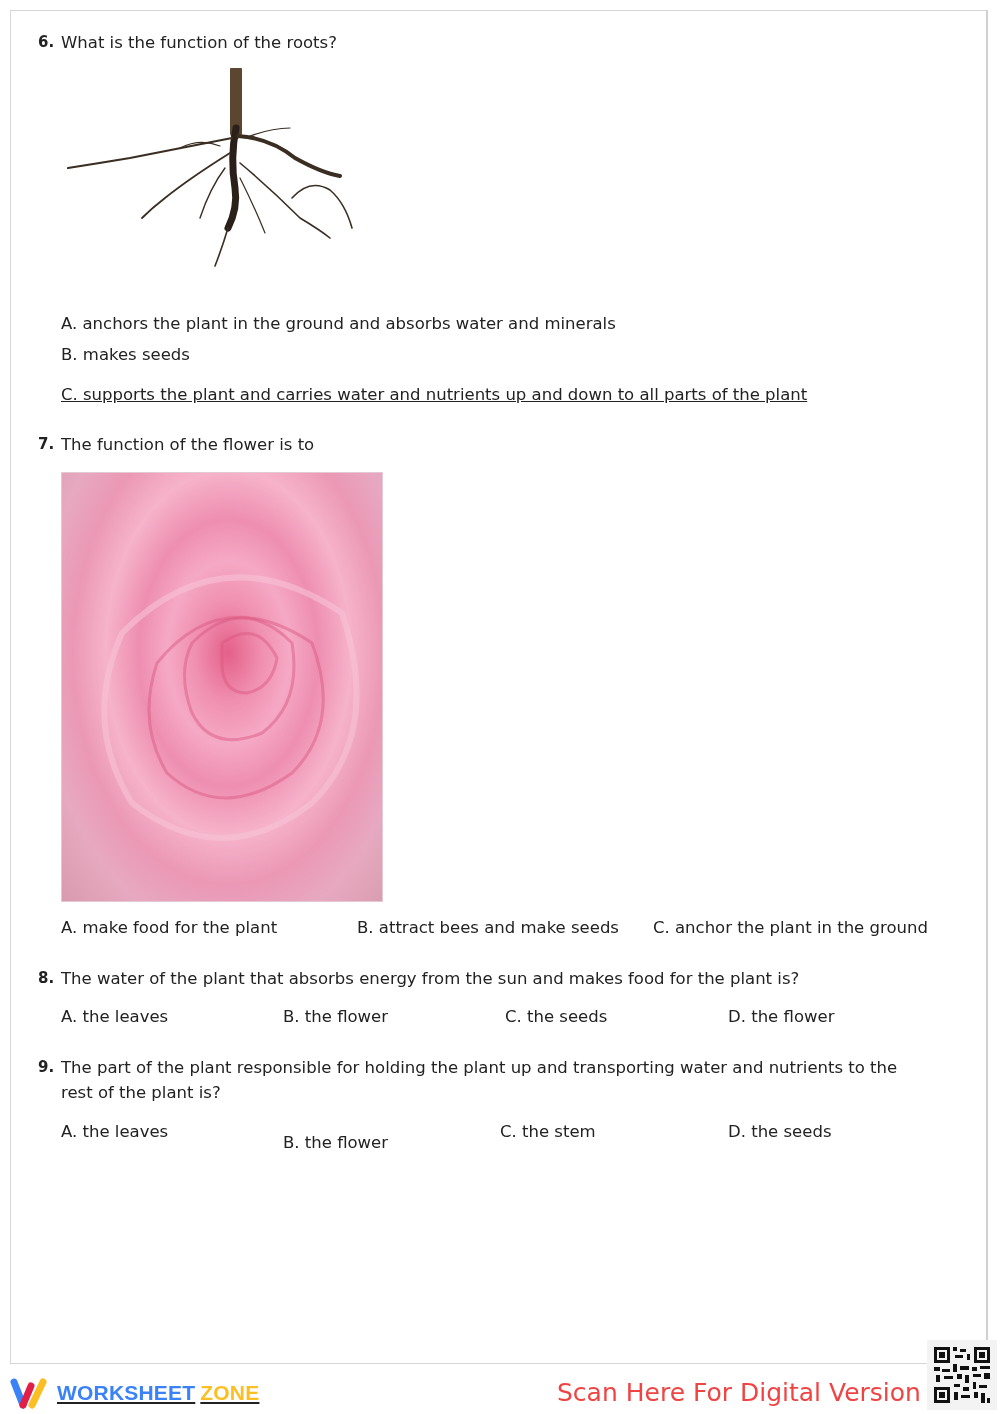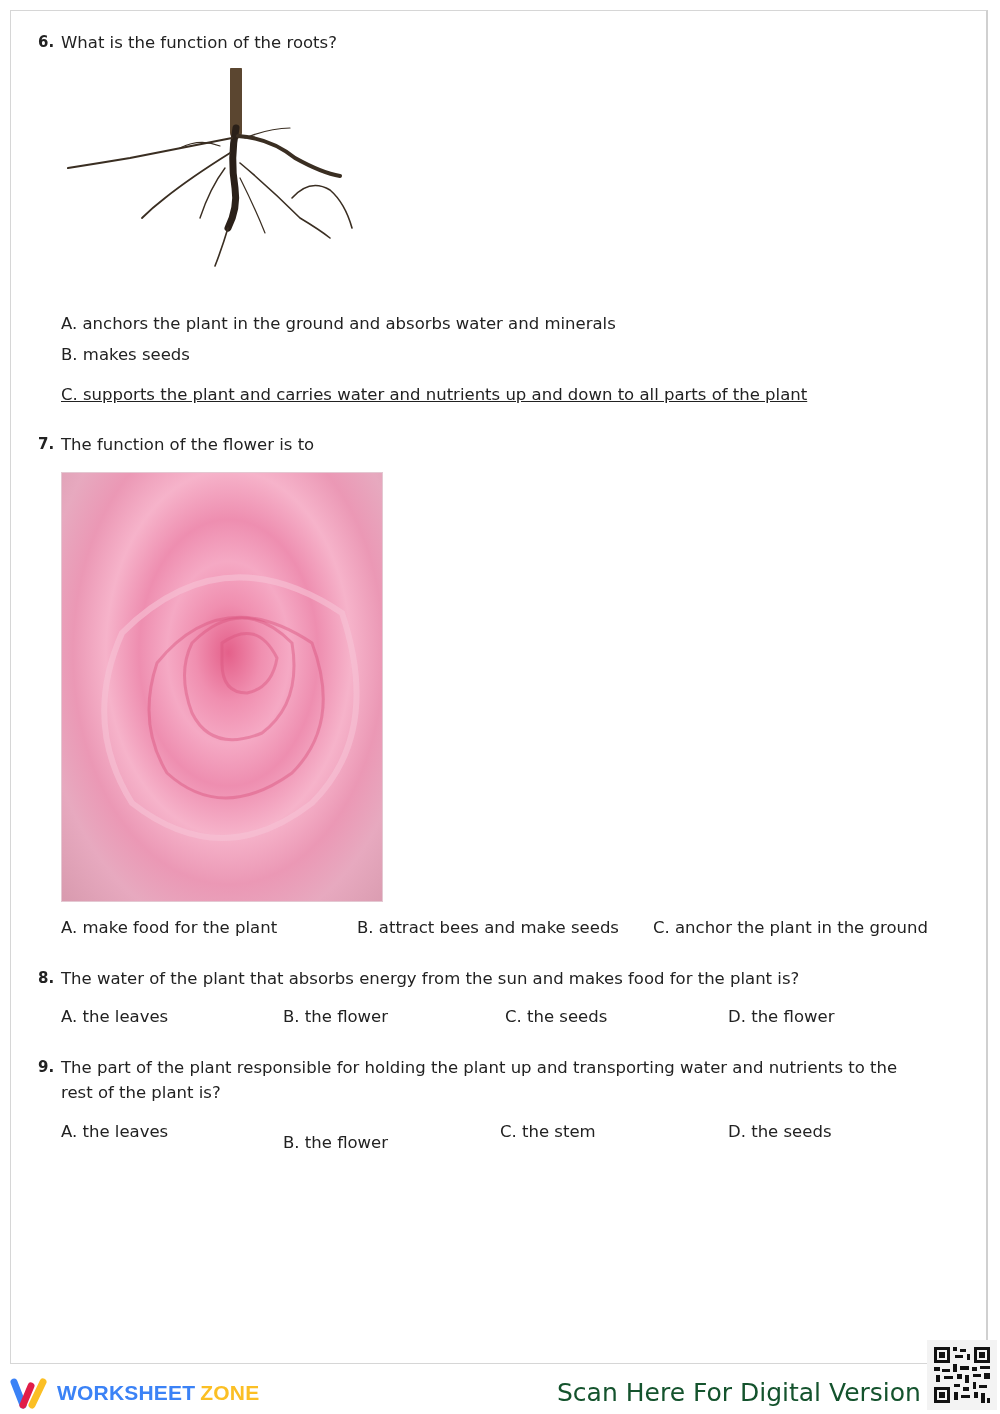--- a/index.html
+++ b/index.html
@@ -9,25 +9,25 @@
            border:1px solid #d6d6d6; border-right:2px solid #d0d0d0; box-sizing:border-box; }
   .q { position:absolute; left:38px; font-size:16.5px; line-height:25px; }
   .qnum { position:absolute; left:0; top:0; font-weight:bold; font-size:15px; }
   .qtext { position:absolute; left:23px; top:0; width:860px; }
   .opt { position:absolute; font-size:16.5px; line-height:22px; white-space:nowrap; }
   .roots { position:absolute; left:60px; top:68px; width:300px; height:200px; }
   .rose { position:absolute; left:61px; top:472px; width:322px; height:430px;
           border:1px solid #e4c8d2; box-sizing:border-box; overflow:hidden;
           background:
             radial-gradient(ellipse at 52% 42%, #e4608a 0%, #f08fb0 14%, #f5a9c4 26%, #ee8eb0 38%, #f6b3ca 52%, #eb98b5 66%, #e7a9bf 80%, #d89aae 100%); }
-  .footer-logo { position:absolute; left:10px; top:1377px; height:32px; display:flex; align-items:center; }
+  .footer-logo { position:absolute; left:10px; top:1377px; height:32px; display:flex; align-items:center;text-decoration:underline; }
   .logo-text { font-family:"Liberation Sans", sans-serif; font-weight:bold; font-size:21px; letter-spacing:0.2px; margin-left:7px; }
   .logo-w { color:#3b82f6; }
   .logo-z { color:#fbbf24; margin-left:5px; }
-  .scan { position:absolute; left:557px; top:1378px; font-size:25px; color:#14532d; font-family:"DejaVu Sans", sans-serif; }
+  .scan { position:absolute; left:557px; top:1378px; font-size:25px; color:#ef4444; font-family:"DejaVu Sans", sans-serif; }
   .qr { position:absolute; left:927px; top:1340px; width:70px; height:70px; background:#f3f3f3; }
 </style>
 </head>
 <body>
 
 <div class="frame"></div>
 
 <div class="q" style="top:30px;">
   <span class="qnum">6.</span>
   <span class="qtext">What is the function of the roots?</span>

